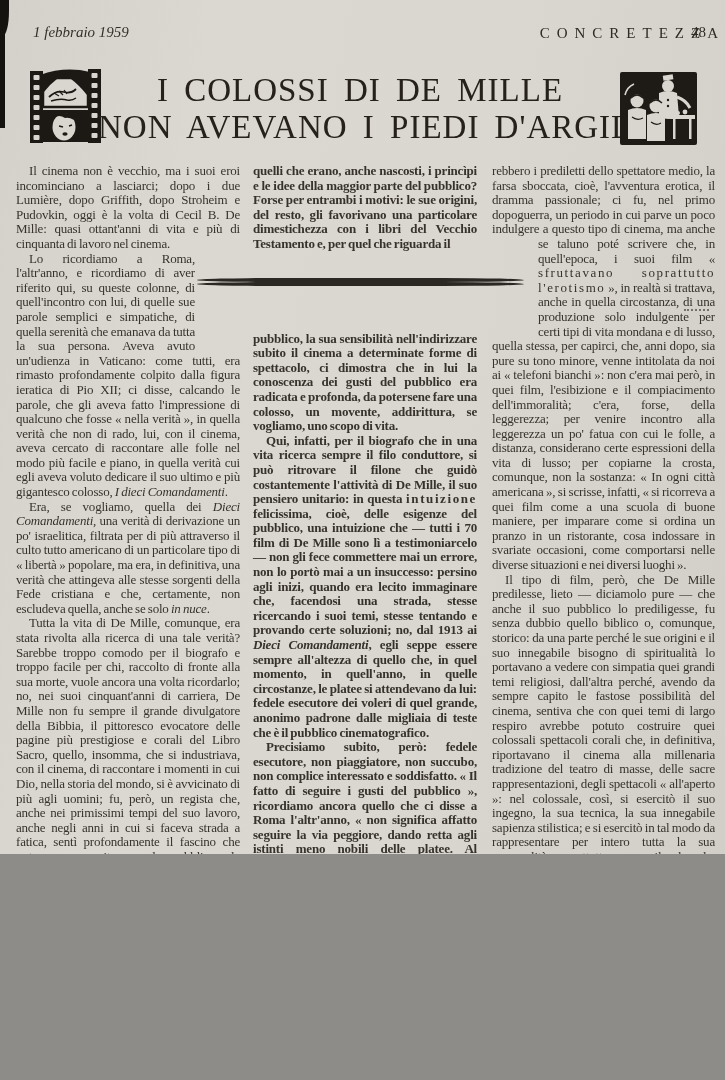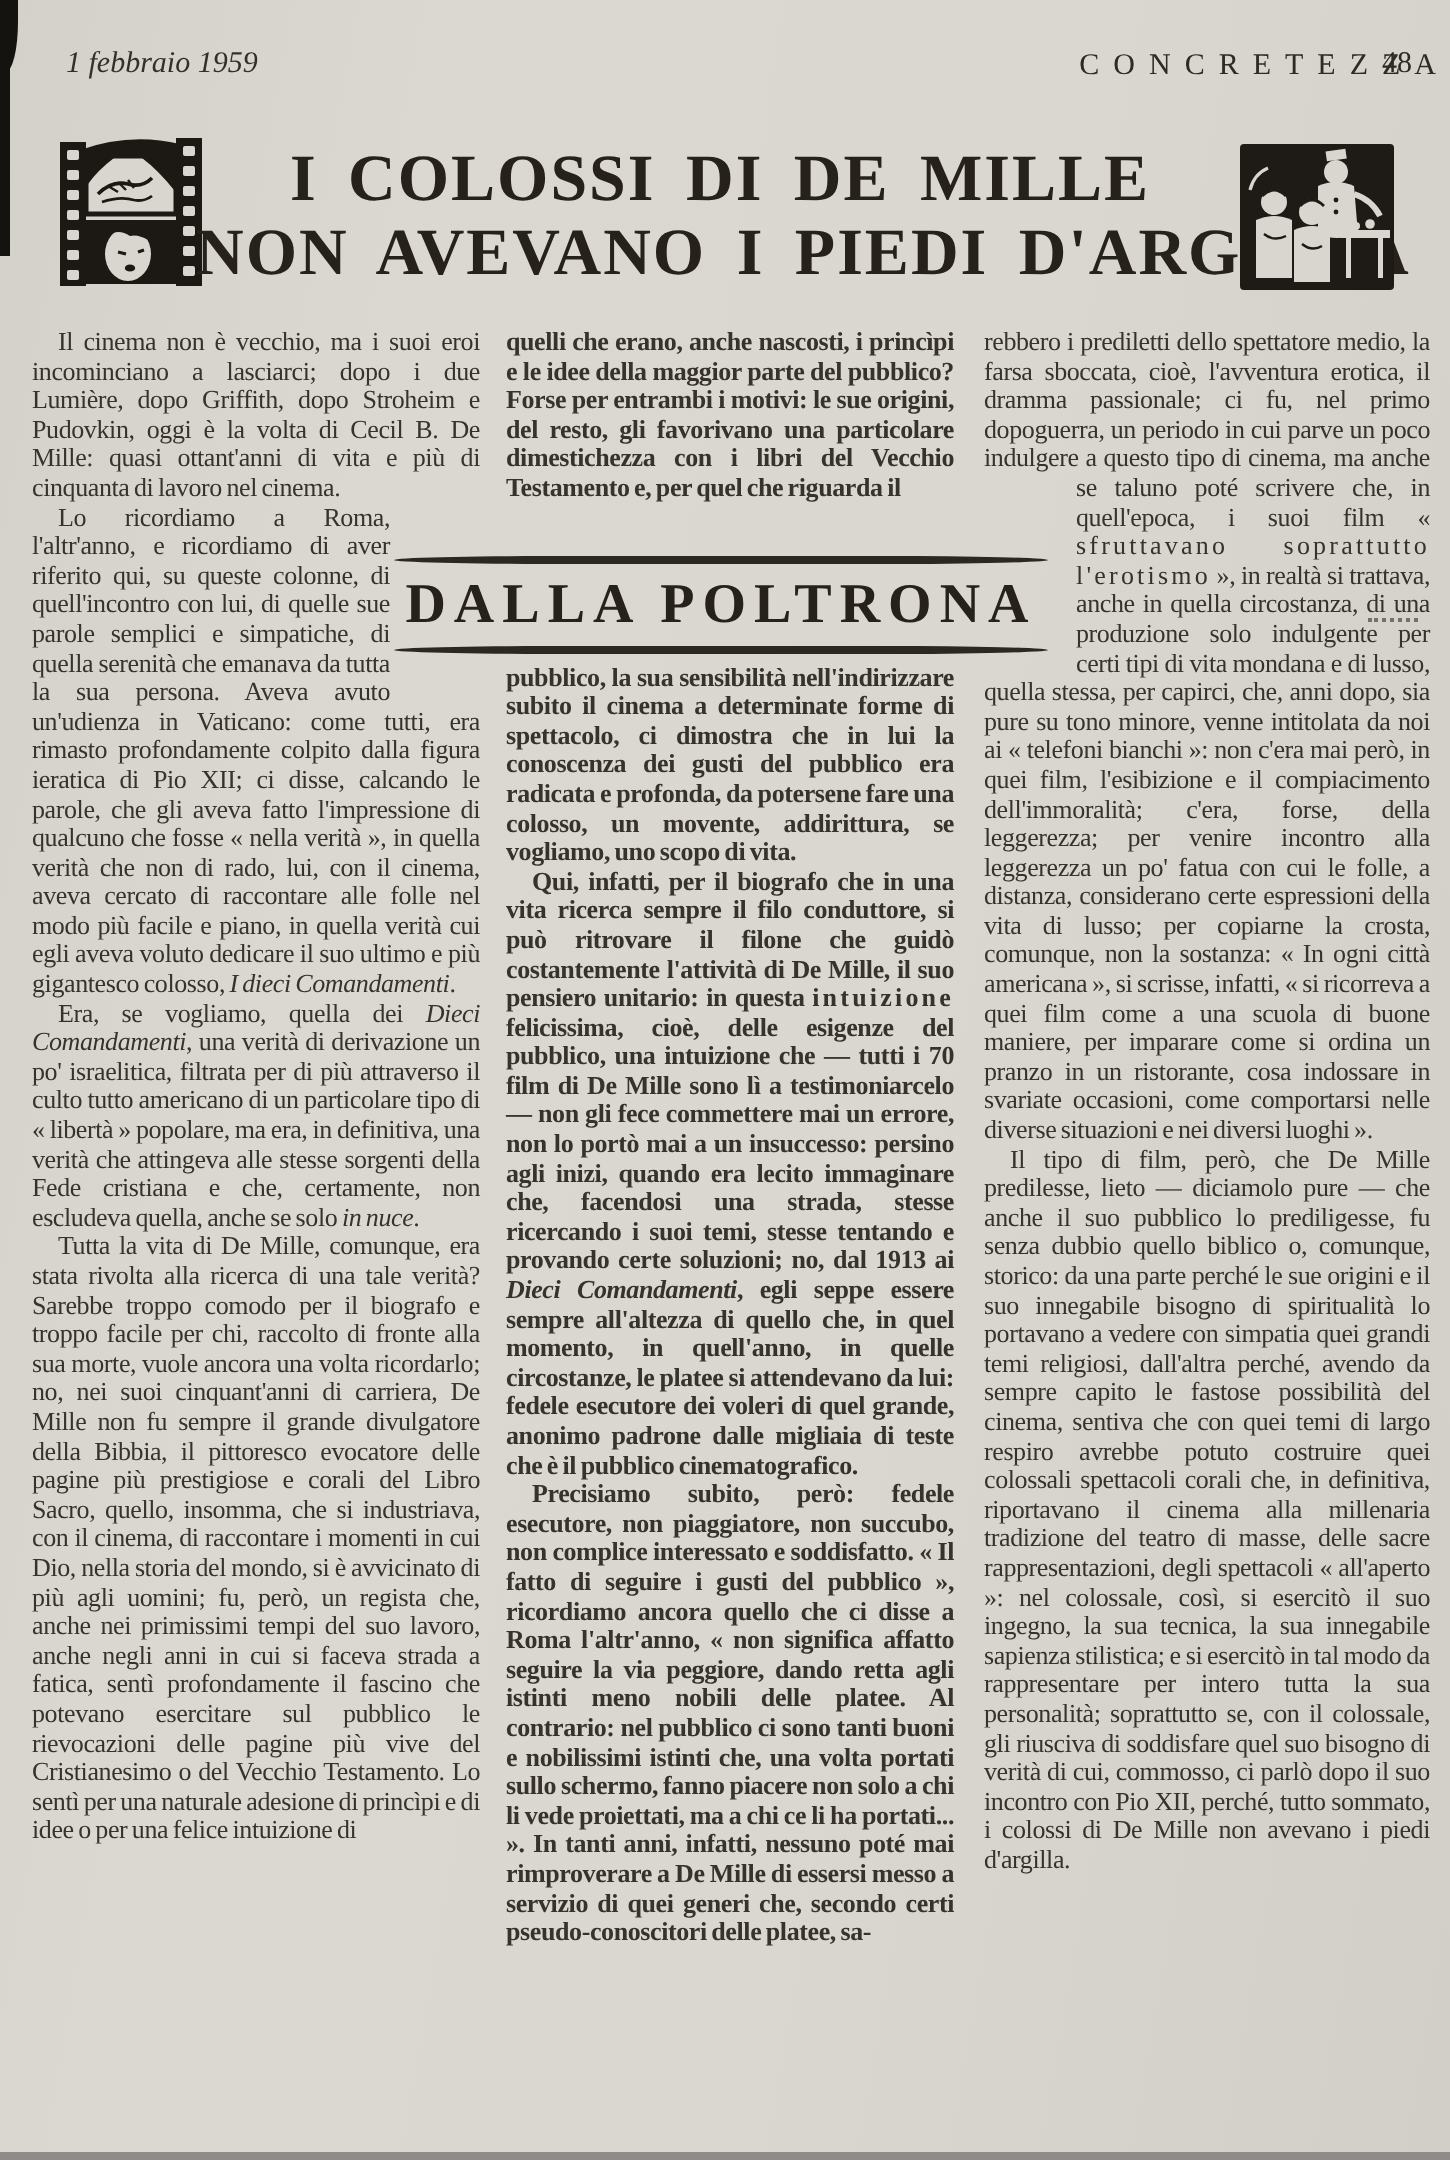--- a/index.html
+++ b/index.html
@@ -1,30 +1,30 @@
 <!DOCTYPE html>
 <html><head>
 <meta charset="utf-8">
 <style>
   html,body { margin:0; padding:0; background:#8e8c88; }
   .page {
-    position:relative; width:725px; height:1076px; overflow:hidden;
+    position:relative; width:725px; height:854px; overflow:hidden;
     background: linear-gradient(100deg,#d4d1cb 0%, #dbd8d2 25%, #dad7d1 60%, #d2cfc9 100%);
     font-family:"Liberation Serif", serif; color:#38342e;
   }
   
   .date { position:absolute; left:33px; top:24px; font-style:italic; font-size:15px; color:#33302a; }
   .masthead { position:absolute; left:0; top:25px; width:100%; text-align:right;
               font-size:15px; letter-spacing:7px; color:#2e2b25; }
   .pagenum { position:absolute; left:691px; top:24px; font-size:15px; color:#2e2b25; }
   .bind1 { position:absolute; left:0; top:0; width:5px; height:128px; background:#15130f; }
   .bind2 { position:absolute; left:0; top:0; width:9px; height:36px; background:#15130f; border-radius:0 0 70% 0; }
   
   .headline { position:absolute; left:98px; top:72px; width:524px; text-align:center;
-              font-weight:bold; color:#26221b; }
+              font-weight:normal; color:#26221b; }
   .headline .l1, .headline .l2 { font-size:33px; line-height:37px; letter-spacing:1px; word-spacing:6px; white-space:nowrap; }
   
   .illu { position:absolute; }
   #illu-left  { left:23px;  top:64px; }
   #illu-right { left:615px; top:65px; }
   
   .poltrona { position:absolute; left:197px; top:278px; width:327px; }
   .rule { height:4px; background:#2b2722; border-radius:50% / 100%; }
   .poltrona .title { font-size:28px; font-weight:bold; letter-spacing:4px; text-align:center;
                      color:#26221b; padding:5px 0 4px 0; line-height:32px; white-space:nowrap; }
@@ -114,21 +114,20 @@
     <path d="M17,52 q5,4 11,1" fill="none" stroke="#1e1b17" stroke-width="1.2"></path>
     <circle class="paper" cx="41" cy="41" r="6.5"></circle>
     <path d="M35,38 q6,-6 12,0" fill="none" stroke="#1e1b17" stroke-width="1.4"></path>
     <path class="paper" d="M32,50 Q41,46 50,50 L50,76 L32,76 Z"></path>
     <path d="M36,57 q5,4 10,1" fill="none" stroke="#1e1b17" stroke-width="1.2"></path>
     <path d="M10,30 q2,-8 9,-11" fill="none" stroke="#d9d6d0" stroke-width="1.6"></path>
   </svg>
 
   <div class="poltrona">
     <div class="rule"></div>
-    <div class="title">DALLA POLTRONA</div>
     <div class="rule"></div>
   </div>
 
   <div id="col1" class="col">
       <p><span>Il cinema non è vecchio, ma i suoi eroi incominciano a lasciarci; dopo i due Lumière, dopo Griffith, dopo Stroheim e Pudovkin, oggi è la volta di Cecil B. De Mille: quasi ottant'anni di vita e più di cinquanta di lavoro nel cinema.</span></p>
       <p><span class="float-right" style="width: 45px; height: 98px;"></span><span>Lo ricordiamo a Roma, l'altr'anno, e ricordiamo di aver riferito qui, su queste colonne, di quell'incontro con lui, di quelle sue parole semplici e simpatiche, di quella serenità che emanava da tutta la sua persona. Aveva avuto un'udienza in Vaticano: come tutti, era rimasto profondamente colpito dalla figura ieratica di Pio XII; ci disse, calcando le parole, che gli aveva fatto l'impressione di qualcuno che fosse « nella verità », in quella verità che non di rado, lui, con il cinema, aveva cercato di raccontare alle folle nel modo più facile e piano, in quella verità cui egli aveva voluto dedicare il suo ultimo e più gigantesco colosso, </span><i>I dieci Comandamenti</i><span>.</span></p>
       <p><span>Era, se vogliamo, quella dei </span><i>Dieci Comandamenti</i><span>, una verità di derivazione un po' israelitica, filtrata per di più attraverso il culto tutto americano di un particolare tipo di « libertà » popolare, ma era, in definitiva, una verità che attingeva alle stesse sorgenti della Fede cristiana e che, certamente, non escludeva quella, anche se solo </span><i>in nuce</i><span>.</span></p>
       <p><span>Tutta la vita di De Mille, comunque, era stata rivolta alla ricerca di una tale verità? Sarebbe troppo comodo per il biografo e troppo facile per chi, raccolto di fronte alla sua morte, vuole ancora una volta ricordarlo; no, nei suoi cinquant'anni di carriera, De Mille non fu sempre il grande divulgatore della Bibbia, il pittoresco evocatore delle pagine più prestigiose e corali del Libro Sacro, quello, insomma, che si industriava, con il cinema, di raccontare i momenti in cui Dio, nella storia del mondo, si è avvicinato di più agli uomini; fu, però, un regista che, anche nei primissimi tempi del suo lavoro, anche negli anni in cui si faceva strada a fatica, sentì profondamente il fascino che potevano esercitare sul pubblico le rievocazioni delle pagine più vive del Cristianesimo o del Vecchio Testamento. Lo sentì per una naturale adesione di princìpi e di idee o per una felice intuizione di</span></p>
     </div>
   <div id="col2" class="col">

